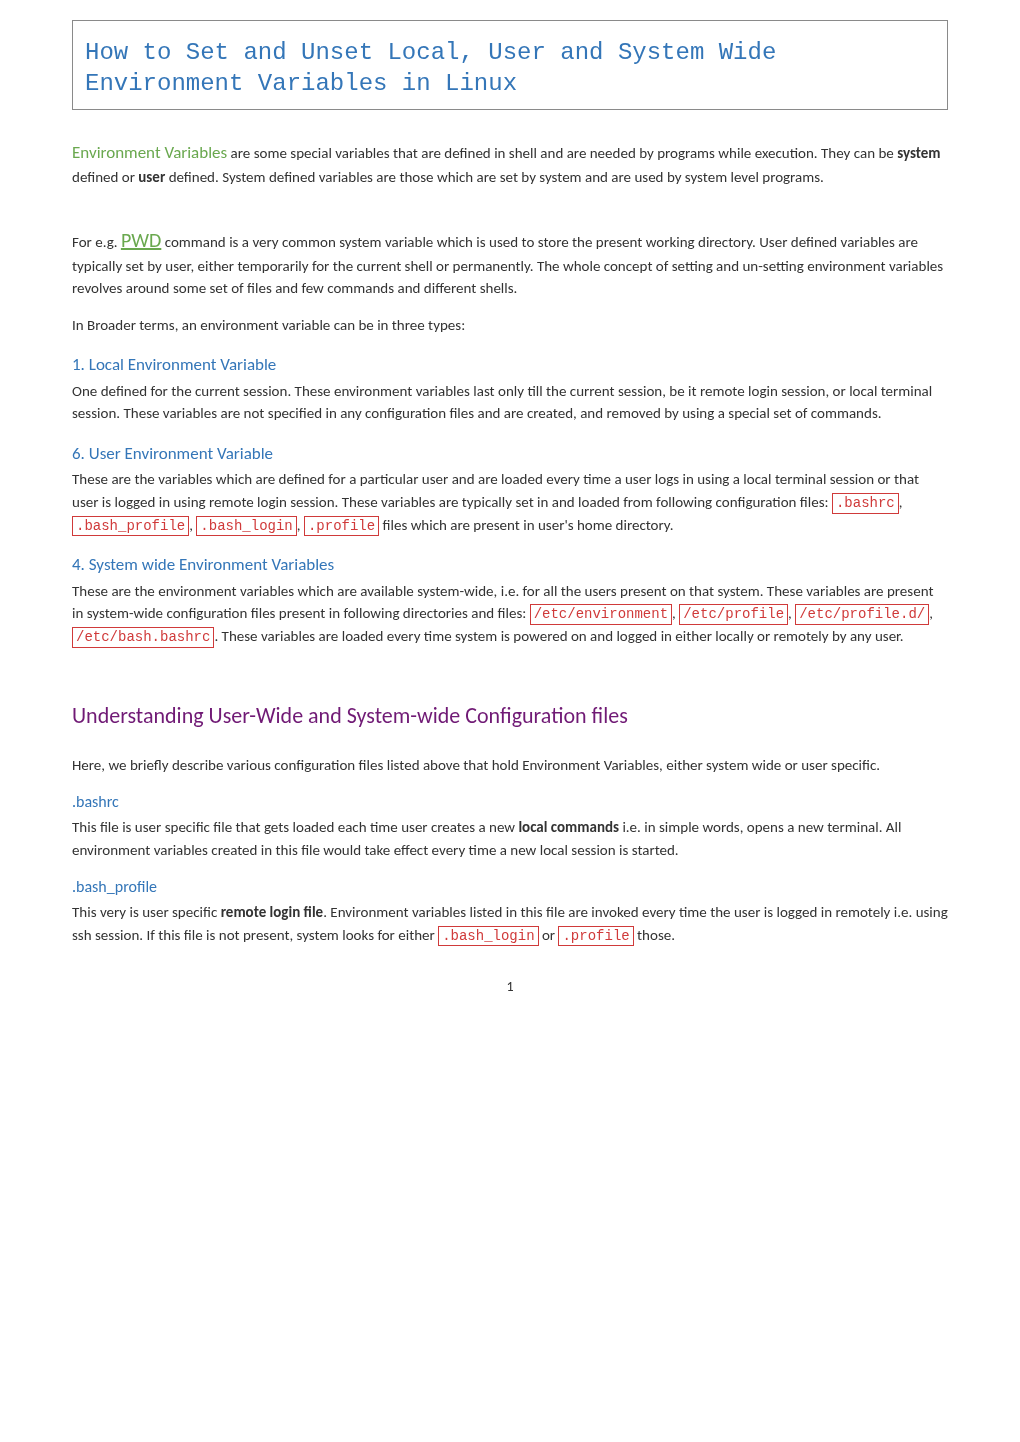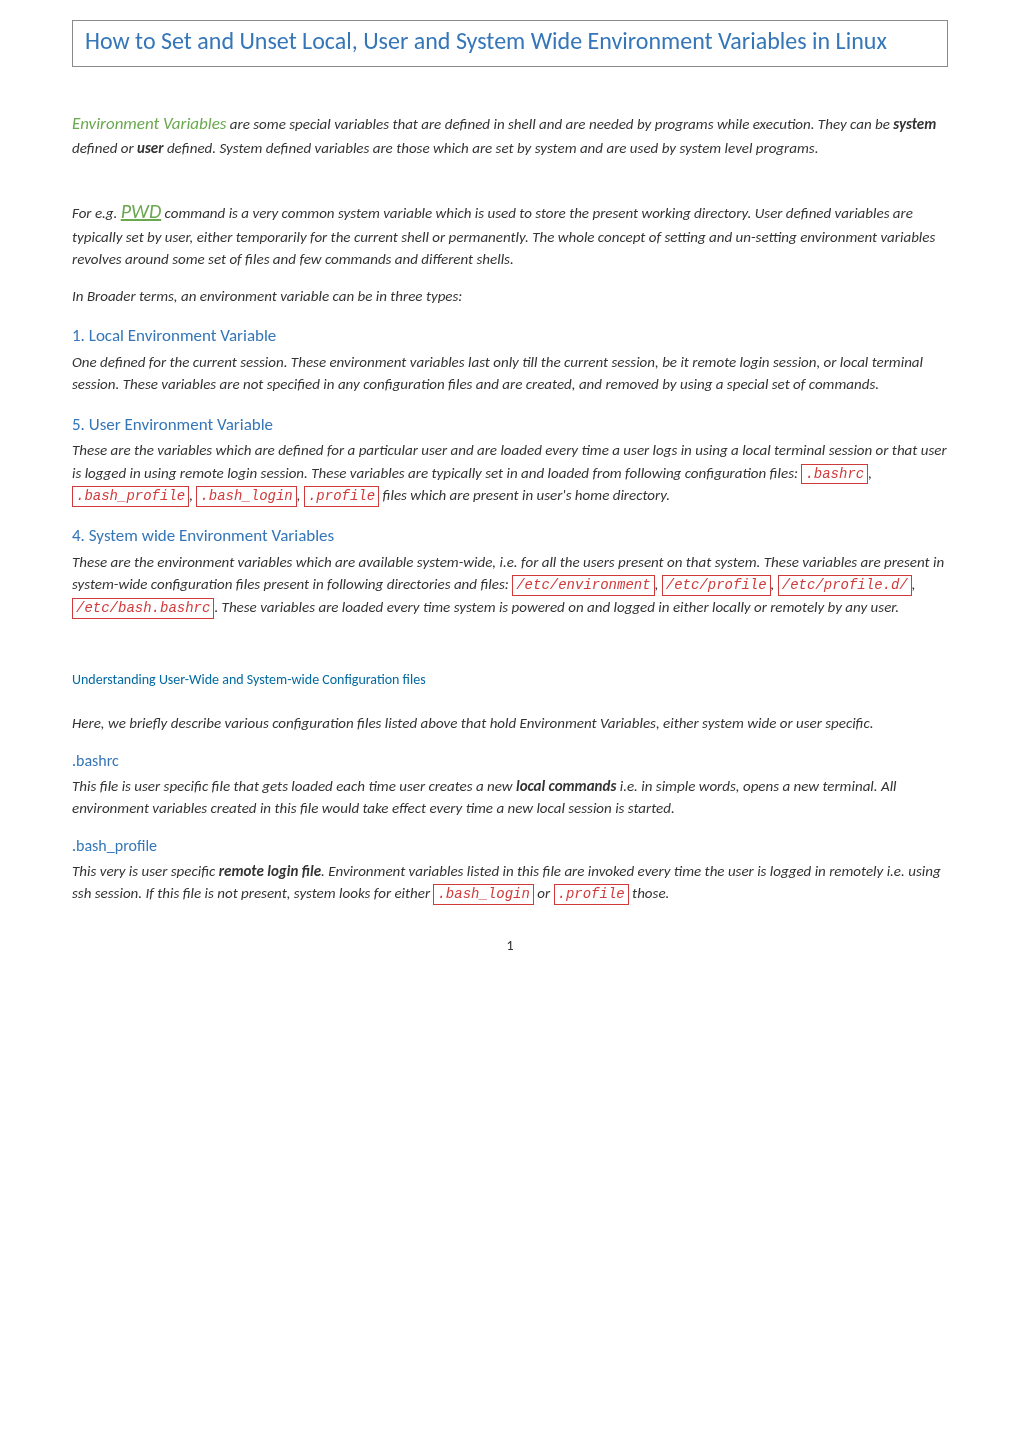--- a/index.html
+++ b/index.html
@@ -7,49 +7,50 @@
   font-family: Calibri, "Segoe UI", Arial, sans-serif;
   font-size: 15px;
   line-height: 1.5;
   color: #333;
   background: #fff;
   width: 1020px;
   padding: 20px 72px 30px 72px;
 }
 .title-box {
   border: 1px solid #8a8a8a;
-  padding: 4px 12px 10px 12px;
-  margin-bottom: 44px;
+  padding: 16px 12px 10px 12px;
+  margin-bottom: 30px;
+  font-family: Liberation Mono, monospace;
 }
 .main-title {
   color: #3476b8;
   font-size: 24px;
   font-weight: 400;
   line-height: 1.3;
 }
 .link-text {
   color: #6aa84f;
   font-size: 17px;
 }
 .link-underline {
   color: #6aa84f;
   font-size: 20px;
   text-decoration: underline;
 }
-p { margin-bottom: 14px; font-style: italic; }
+p { margin-bottom: 14px; }
 .section-h {
   color: #3476b8;
   font-size: 17px;
   font-weight: 400;
   margin-top: 16px;
   margin-bottom: 2px;
 }
 .section-h-big {
-  color: #0369a1;
-  font-size: 14px;
+  color: #701a75;
+  font-size: 22px;
   font-weight: 400;
   margin-top: 14px;
   margin-bottom: 22px;
 }
 .sub-h {
   color: #3476b8;
   font-size: 16px;
   font-weight: 400;
   margin-top: 6px;
   margin-bottom: 2px;
@@ -87,21 +88,21 @@
 
 <p>
   <span>For e.g. </span><span class="link-underline">PWD</span><span> command is a very common system variable which is used to store the present working directory. User defined variables are typically set by user, either temporarily for the current shell or permanently. The whole concept of setting and un-setting environment variables revolves around some set of files and few commands and different shells.</span>
 </p>
 
 <p>In Broader terms, an environment variable can be in three types:</p>
 
 <h2 class="section-h">1. Local Environment Variable</h2>
 <p>One defined for the current session. These environment variables last only till the current session, be it remote login session, or local terminal session. These variables are not specified in any configuration files and are created, and removed by using a special set of commands.</p>
 
-<h2 class="section-h">5. User Environment Variable</h2>
+<h2 class="section-h">6. User Environment Variable</h2>
 <p>
   <span>These are the variables which are defined for a particular user and are loaded every time a user logs in using a local terminal session or that user is logged in using remote login session. These variables are typically set in and loaded from following configuration files: </span><span class="code">.bashrc</span><span>, </span><span class="code">.bash_profile</span><span>, </span><span class="code">.bash_login</span><span>, </span><span class="code">.profile</span><span> files which are present in user's home directory.</span>
 </p>
 
 <h2 class="section-h">4. System wide Environment Variables</h2>
 <p>
   <span>These are the environment variables which are available system-wide, i.e. for all the users present on that system. These variables are present in system-wide configuration files present in following directories and files: </span><span class="code">/etc/environment</span><span>, </span><span class="code">/etc/profile</span><span>, </span><span class="code">/etc/profile.d/</span><span>, </span><span class="code">/etc/bash.bashrc</span><span>. These variables are loaded every time system is powered on and logged in either locally or remotely by any user.</span>
 </p>
 
 <br>

